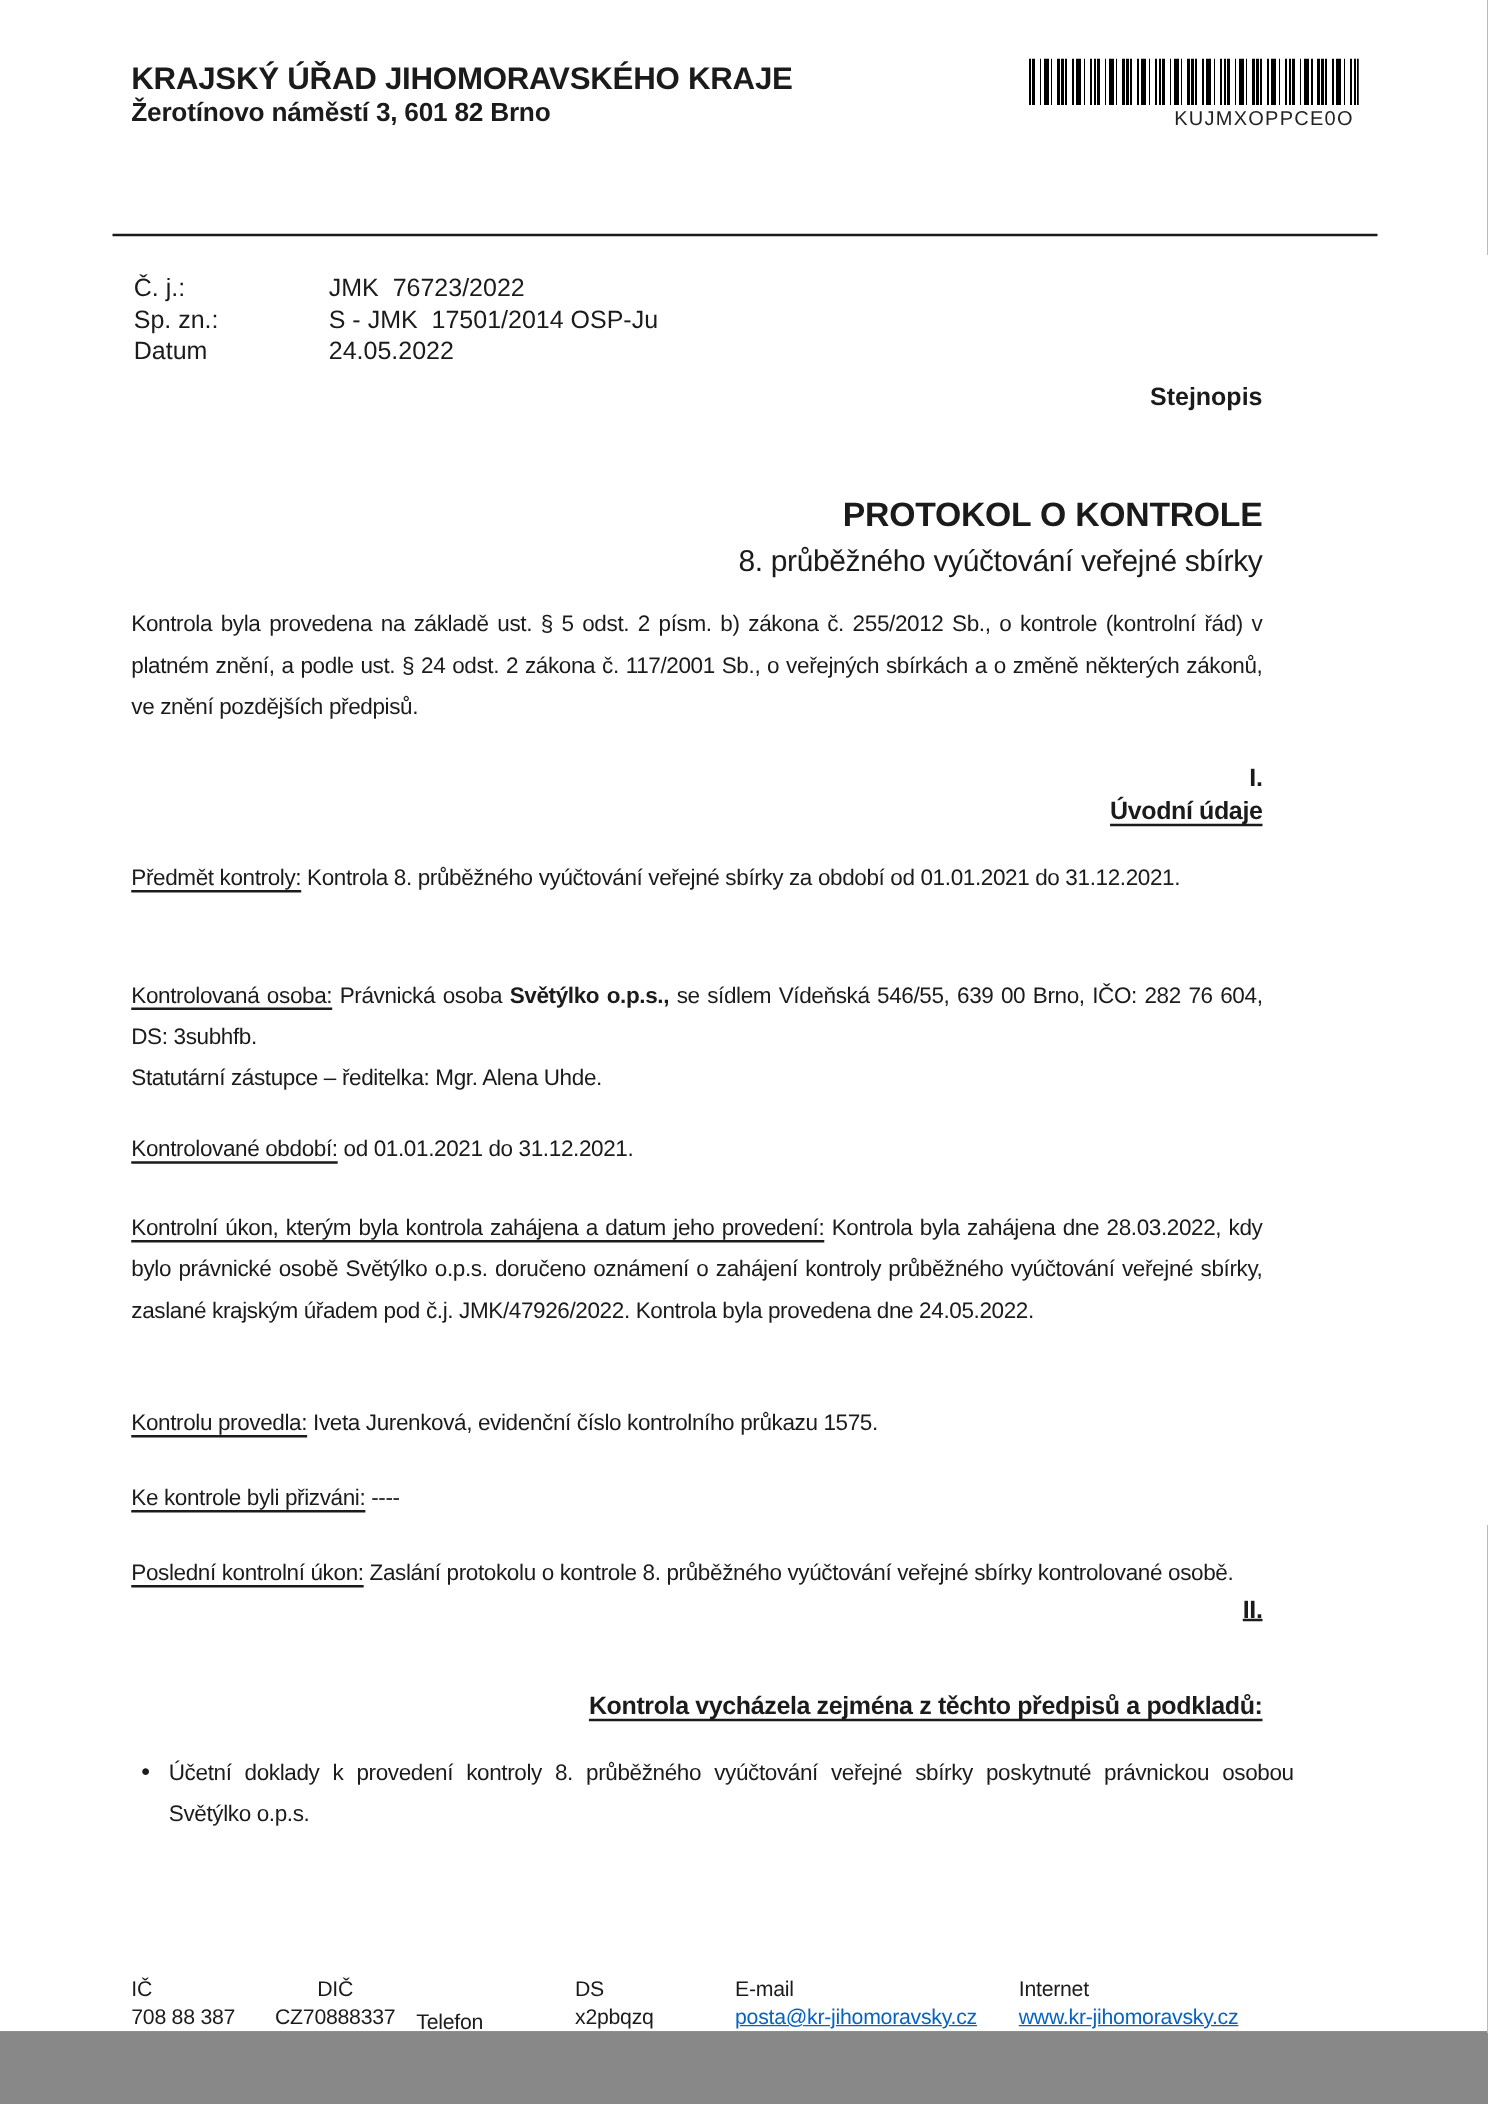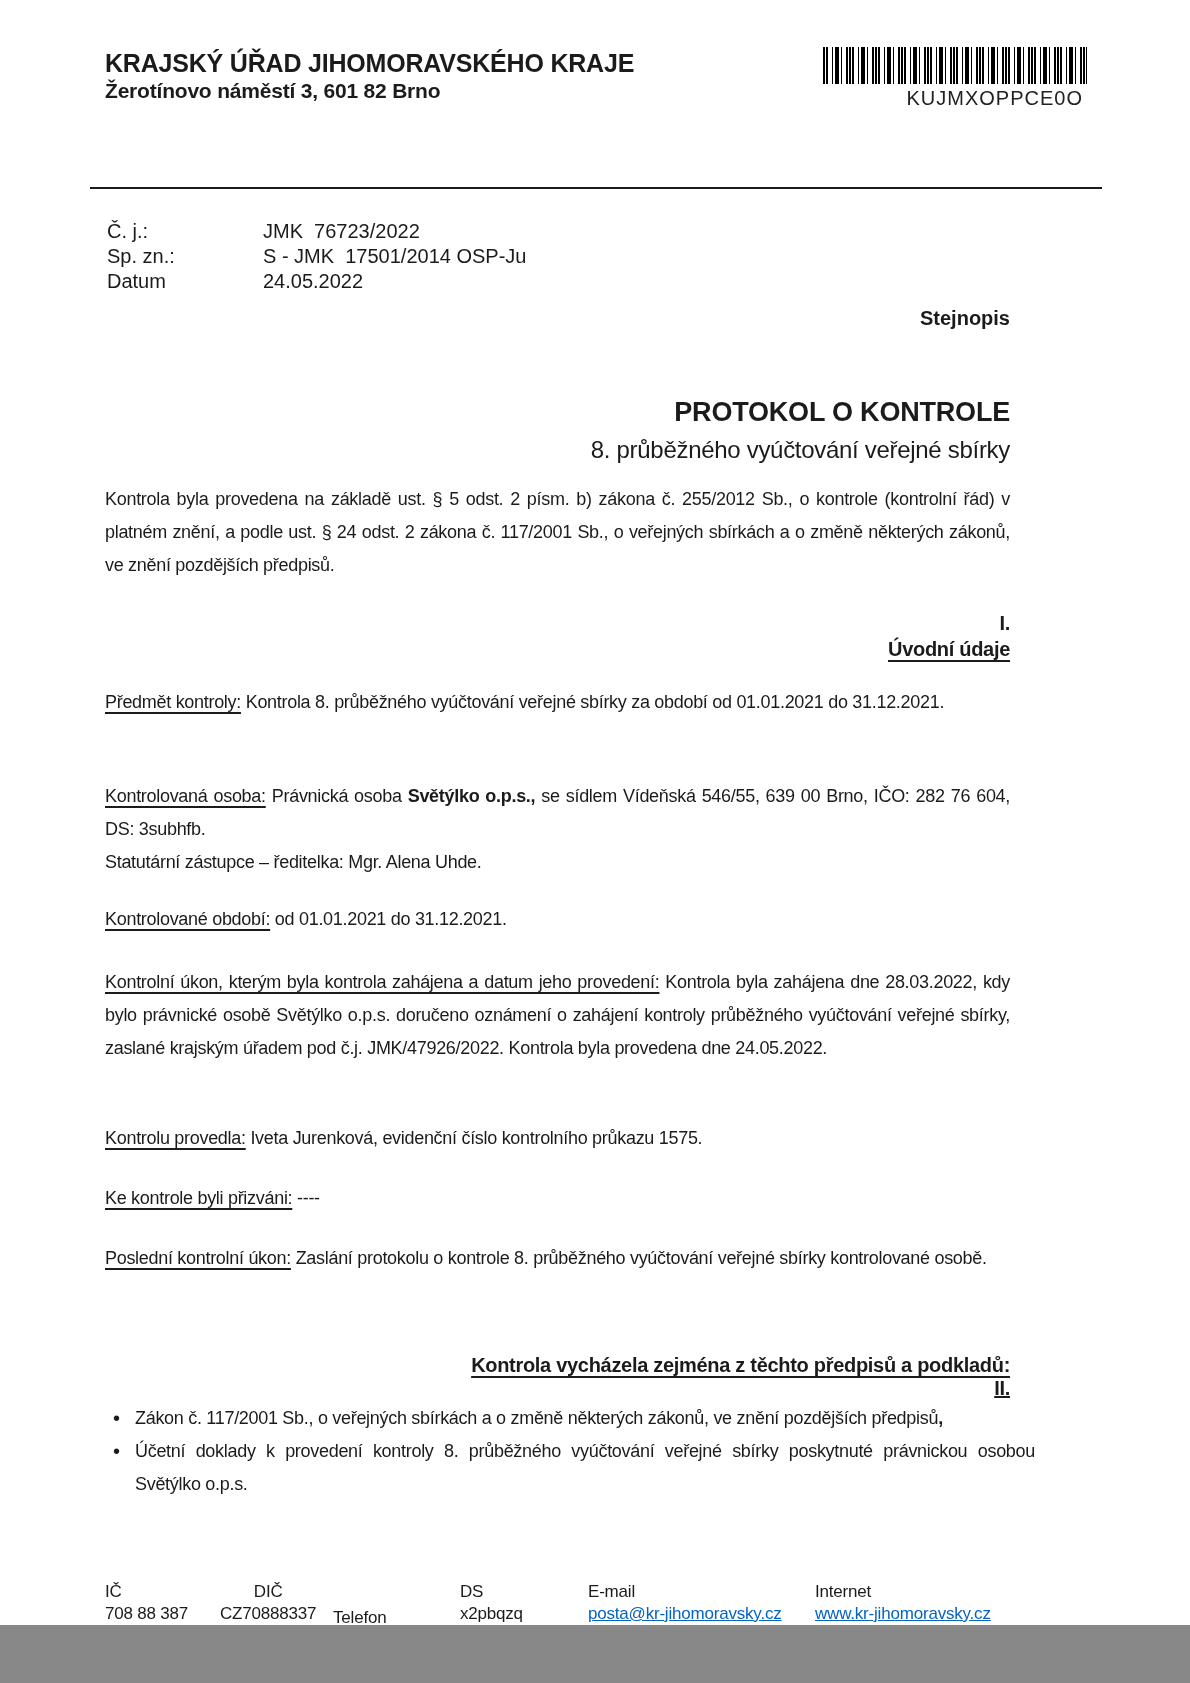--- a/index.html
+++ b/index.html
@@ -23,21 +23,21 @@
   .org-sub{font-size:21px;font-weight:bold;letter-spacing:-0.2px;line-height:26px;}
   
   .barcode-wrap{position:absolute;left:823px;top:47px;width:264px;text-align:right;}
   .barcode{
     width:264px;height:37px;
     background:repeating-linear-gradient(90deg,
       #000 0 2px,#fff 2px 3px,#000 3px 5px,#fff 5px 9px,
       #000 9px 10px,#fff 10px 12px,#000 12px 16px,#fff 16px 18px,
       #000 18px 19px,#fff 19px 23px,#000 23px 25px,#fff 25px 26px);
   }
-  .barcode-text{display:inline-block;margin-top:3px;padding-right:4px;font-size:20px;letter-spacing:1px;color:#222;}
+  .barcode-text{display:inline-block;margin-top:3px;padding-right:4px;font-size:16px;letter-spacing:1px;color:#222;}
   
   .divider{position:absolute;left:90px;top:187px;width:1012px;height:2px;background:#1a1a1a;}
   
   .refblock{position:absolute;left:107px;top:219px;font-size:20px;}
   .refrow{display:flex;line-height:25px;}
   .reflabel{width:156px;}
   .refval{white-space:pre;}
   
   .copy-mark{position:absolute;right:180px;top:307px;font-size:20px;font-weight:bold;}
   
@@ -53,21 +53,21 @@
   .sec-head{font-size:20px;font-weight:bold;}
   .s1num{top:607px;}
   .s1head{top:633px;}
   .p-predmet{top:686px;}
   .p-osoba{top:780px;}
   .p-obdobi{top:903px;}
   .p-ukon{top:966px;}
   .p-provedla{top:1122px;}
   .p-prizvani{top:1182px;}
   .p-posledni{top:1242px;}
-  .s2num{top:1372px;text-decoration:underline;}
+  .s2num{top:1272px;text-decoration:underline;}
   .s2head{top:1349px;}
   
   .bullets{top:1402px;width:930px;list-style:none;}
   .bullets li{position:relative;padding-left:30px;text-align:justify;}
   .bullets li::before{content:"\2022";position:absolute;left:8px;top:0;font-size:20px;}
   
   .footer{position:absolute;left:0;top:1581px;width:1190px;font-size:17px;letter-spacing:-0.2px;line-height:22px;}
   .fcol{position:absolute;top:0;}
   .fc0{left:105px;} .fc1{left:220px;text-align:center;} .fc2{left:333px;margin-top:26px;} .fc3{left:460px;} .fc4{left:588px;} .fc5{left:815px;}
   .lnk{color:var(--link-color);text-decoration:underline;cursor:pointer;}
@@ -142,21 +142,20 @@
   </div>
 
   <div class="blk just p-posledni">
     <span class="u">Poslední kontrolní úkon:</span><span> Zaslání protokolu o kontrole 8. průběžného vyúčtování veřejné sbírky kontrolované osobě.</span>
   </div>
 
   <div class="blk center sec-num s2num">II.</div>
   <div class="blk center s2head"><span class="sec-head u">Kontrola vycházela zejména z těchto předpisů a podkladů:</span></div>
 
   <ul class="blk bullets">
-    <li><span>Zákon č. 117/2001 Sb., o veřejných sbírkách a o změně některých zákonů, ve znění pozdějších předpisů</span><span class="b">,</span></li>
     <li><span>Účetní doklady k provedení kontroly 8. průběžného vyúčtování veřejné sbírky poskytnuté právnickou osobou Světýlko o.p.s.</span><span class="b"></span></li>
   </ul>
 
   <div class="footer">
     <div class="fcol fc0">
       <div>IČ</div>
       <div>708 88 387</div>
     </div>
     <div class="fcol fc1">
       <div>DIČ</div>

